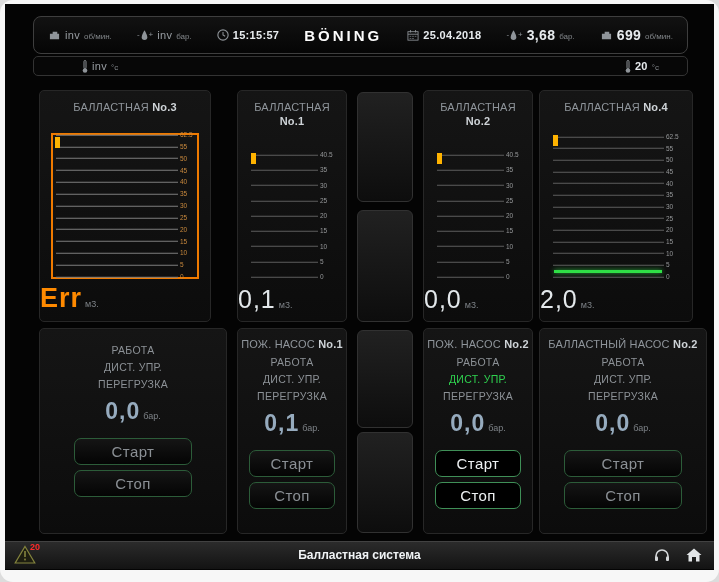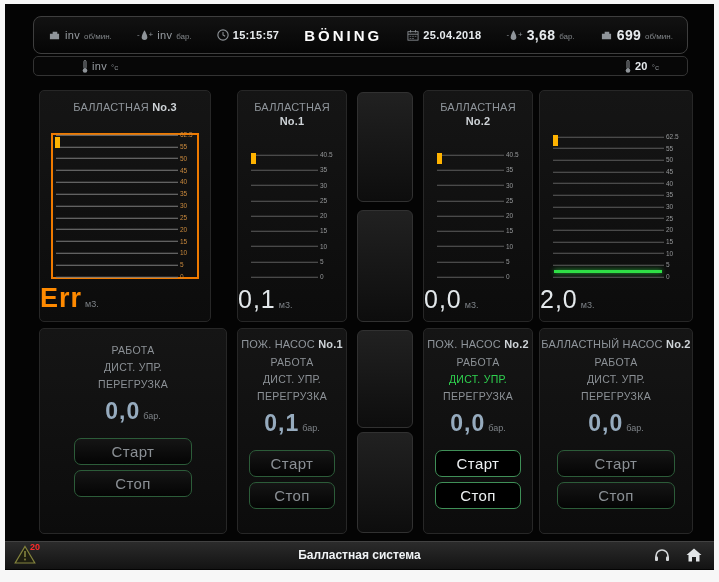--- a/index.html
+++ b/index.html
@@ -1,16 +1,16 @@
 <!DOCTYPE html>
 <html><head>
 <meta charset="utf-8">
 <style>
   html,body{margin:0;padding:0;background:#dcdcdc;font-family:"Liberation Sans",sans-serif;}
-  .frame{width:719px;height:582px;box-sizing:border-box;background:#f7f7f7;padding:4px 5px 12px 5px;margin:0 auto;}
+  .frame{width:719px;height:582px;box-sizing:border-box;background:#f7f7f7;padding:4px 5px 12px 5px;margin:0 auto;border-radius:13px;}
   .screen{position:relative;width:709px;height:566px;background:#040404;overflow:hidden;}
 
   
   .hdr{position:absolute;left:28px;top:12px;width:655px;}
   .hrow1{height:36px;border:1px solid #3e3e3e;border-radius:8px;background:linear-gradient(#121212,#050505);
          display:flex;align-items:center;justify-content:space-between;padding:0 14px;}
   .hrow2{height:18px;margin-top:2px;border:1px solid #333;border-radius:5px;background:#070707;
          display:flex;align-items:center;justify-content:space-between;padding:0 28px 0 48px;}
   .hg{display:flex;align-items:center;gap:4px;}
   .hval{font-size:11px;font-weight:bold;color:#e7ebee;letter-spacing:.3px;}
@@ -24,21 +24,21 @@
 
   
   .panel{position:absolute;background:linear-gradient(180deg,#151515,#0c0c0c);border:1px solid #272727;border-radius:5px;box-sizing:border-box;}
   .t1{left:34px;top:86px;width:172px;height:232px;}
   .t2{left:232px;top:86px;width:110px;height:232px;}
   .t3{left:418px;top:86px;width:110px;height:232px;}
   .t4{left:534px;top:86px;width:154px;height:232px;}
   .p1{left:34px;top:324px;width:188px;height:206px;}
   .p2{left:232px;top:324px;width:110px;height:206px;}
   .p3{left:418px;top:324px;width:110px;height:206px;}
-  .p4{left:534px;top:324px;width:154px;height:206px;}
+  .p4{left:534px;top:324px;width:168px;height:206px;}
   .midbox{position:absolute;left:352px;width:56px;background:linear-gradient(#212121,#0d0d0d);border:1px solid #313131;border-radius:6px;box-sizing:border-box;}
   .m1{top:88px;height:110px;}  .m2{top:206px;height:112px;}
   .m3{top:326px;height:98px;}  .m4{top:428px;height:101px;}
 
   .ptitle{font-size:11px;color:#8f959b;text-align:center;letter-spacing:.2px;margin:0;font-weight:normal;}
   .ptitle b{color:#ced3d7;font-weight:bold;}
 
   
   .tank{text-align:center;}
   .tank .ptitle{margin-top:10px;}
@@ -330,20 +330,21 @@
             <span class="slab">0</span>
           </div>
         </div>
     <div class="tval">
       <span class="num">0,0</span>
       <span class="unit">м3.</span>
     </div>
   </article>
 
   <article class="panel tank wide t4">
+    <h3 class="ptitle"><span>БАЛЛАСТНАЯ</span> <b>No.4</b></h3>
     <div class="gauge">
       <span class="marker"></span>
       <span class="level" style="bottom: 3%;"></span>
     <div class="srow" style="top: 0%;">
             <span class="sline"></span>
             <span class="slab">62.5</span>
           </div>
           <div class="srow" style="top: 8.33333%;">
             <span class="sline"></span>
             <span class="slab">55</span>

